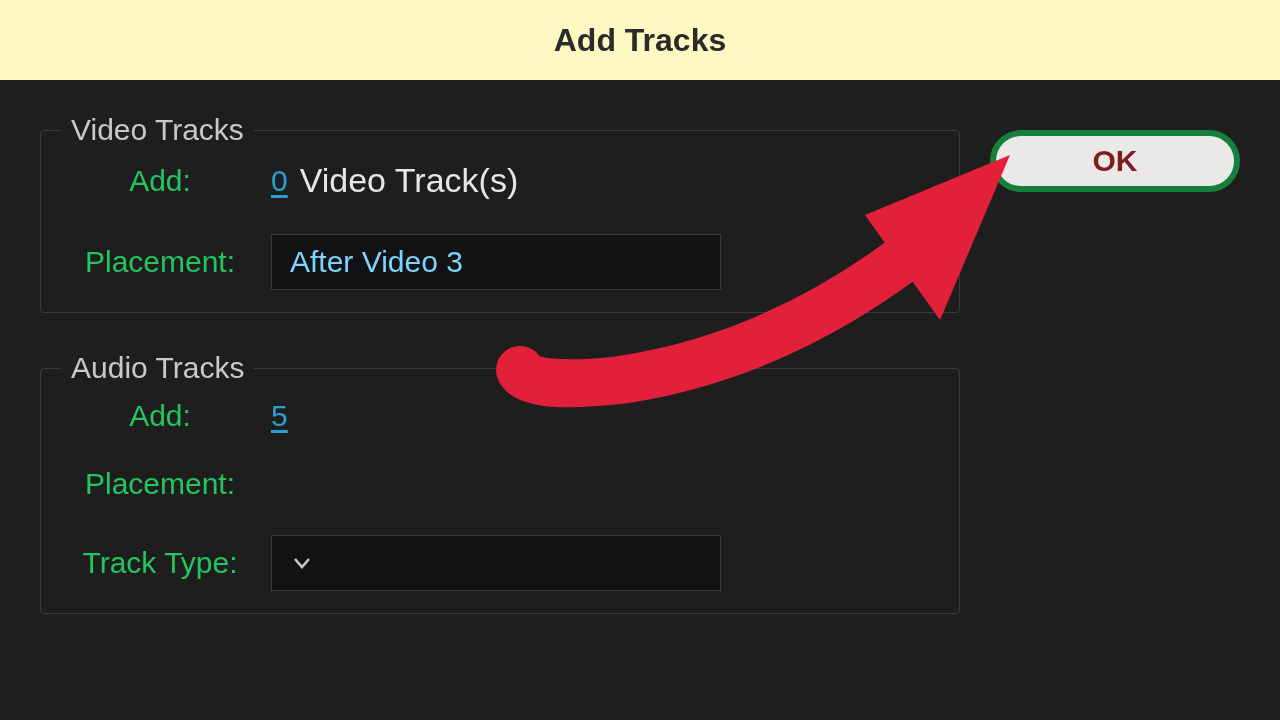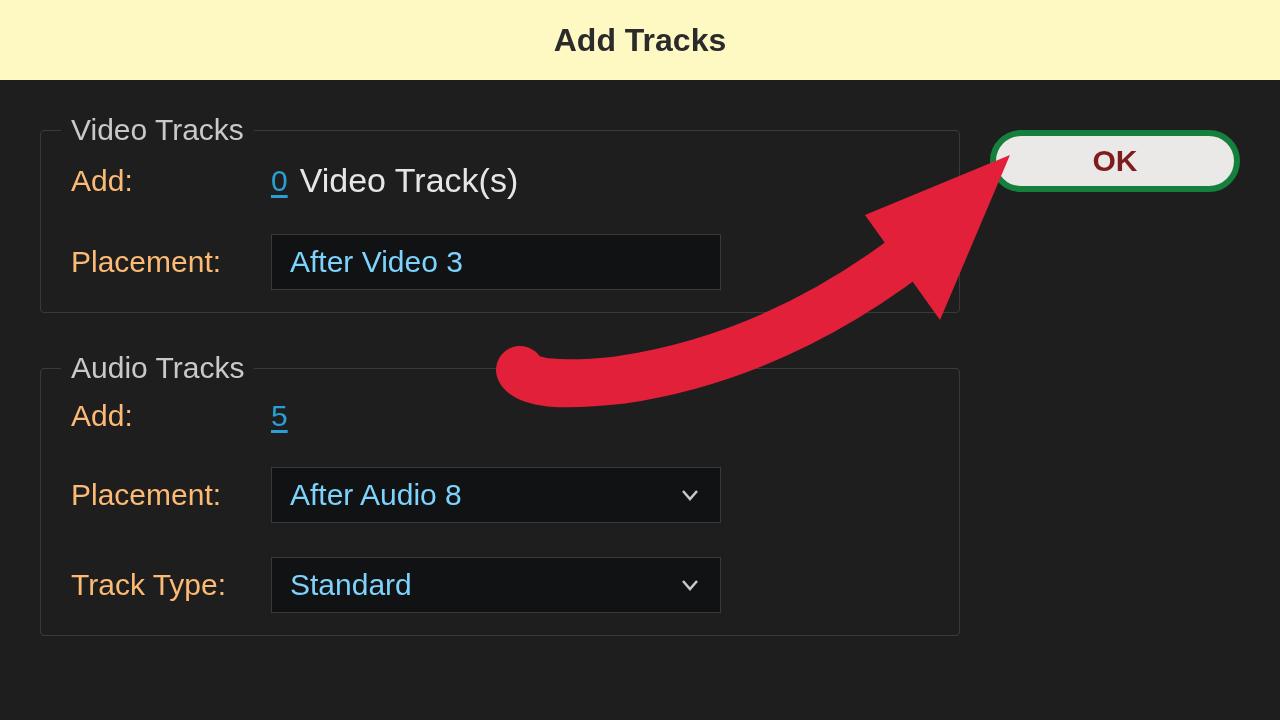--- a/index.html
+++ b/index.html
@@ -60,22 +60,22 @@
     .row {
       display: flex;
       align-items: center;
       margin-bottom: 34px;
     }
     .row:last-child {
       margin-bottom: 0;
     }
     .label {
       width: 200px;
-      text-align: left;
-      color: #fdba74;
+      text-align: center;
+      color: #22c55e;
       font-size: 30px;
       padding-right: 22px;
     }
     .value-area {
       display: flex;
       align-items: center;
       gap: 12px;
     }
     .num {
       color: #2a9fd6;
@@ -173,41 +173,32 @@
 
       <div class="row">
         <div class="label">Add:</div>
         <div class="value-area">
           <span class="num">5</span>
         </div>
       </div>
 
       <div class="row">
         <div class="label">Placement:</div>
+      </div>
+
+      <div class="row">
+        <div class="label">Track Type:</div>
         <div class="dropdown">
-          <span>After Audio 8</span>
           <span class="chevron">
             <svg width="24" height="24" viewBox="0 0 24 24">
                 <path d="M5 8 L12 16 L19 8" fill="none" stroke="#c9c9c9" stroke-width="2.5"></path>
               </svg>
           </span>
         </div>
       </div>
-
-      <div class="row">
-        <div class="label">Track Type:</div>
-        <div class="dropdown">
-          <span>Standard</span>
-          <span class="chevron">
-            <svg width="24" height="24" viewBox="0 0 24 24">
-                <path d="M5 8 L12 16 L19 8" fill="none" stroke="#c9c9c9" stroke-width="2.5"></path>
-              </svg>
-          </span>
-        </div>
-      </div>
     </div>
 
   </div>
 
   <div class="right-col">
     <div class="btn btn-primary">OK</div>
   </div>
 </div>
 
 <svg class="arrow-overlay" viewBox="0 0 600 300">

